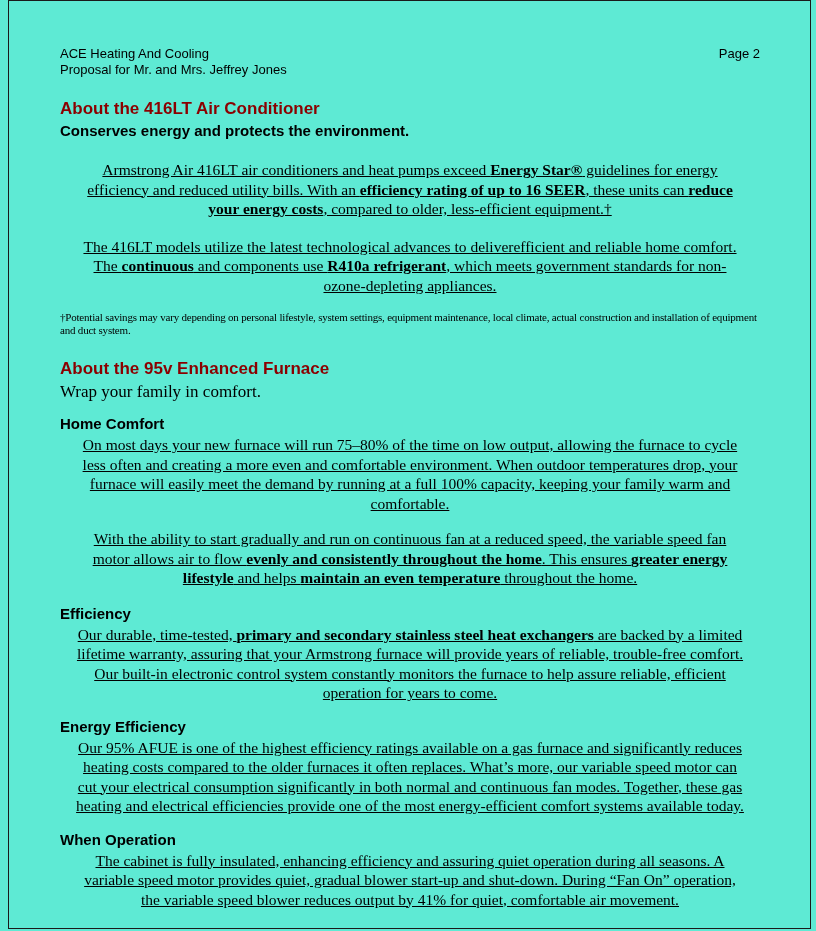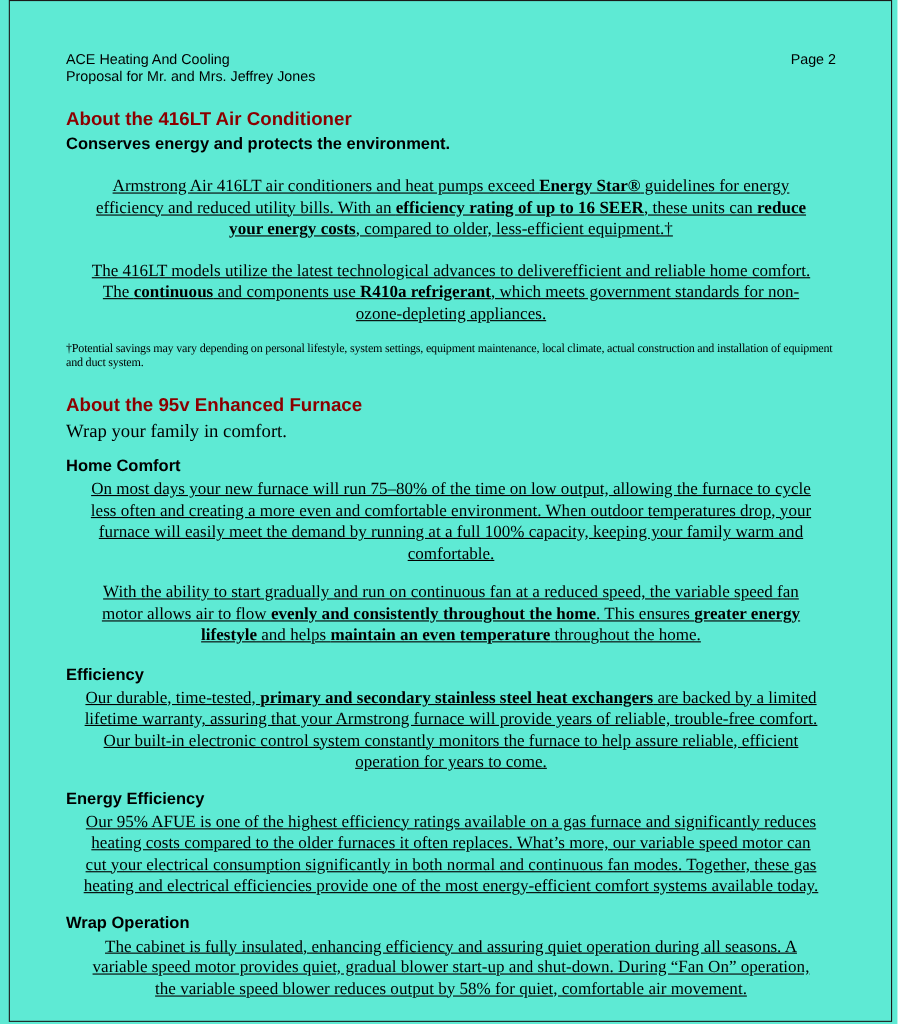--- a/index.html
+++ b/index.html
@@ -121,17 +121,17 @@
     <h3 class="sub-heading mt21">Home Comfort</h3>
     <p class="body mt3">On most days your new furnace will run 75–80% of the time on low output, allowing the furnace to cycle less often and creating a more even and comfortable environment. When outdoor temperatures drop, your furnace will easily meet the demand by running at a full 100% capacity, keeping your family warm and comfortable.</p>
     <p class="body mt16">With the ability to start gradually and run on continuous fan at a reduced speed, the variable speed fan motor allows air to flow <b>evenly and consistently throughout the home</b>. This ensures <b>greater energy lifestyle</b> and helps <b>maintain an even temperature</b> throughout the home.</p>
 
     <h3 class="sub-heading mt18">Efficiency</h3>
     <p class="body mt3">Our durable, time-tested, <b>primary and secondary stainless steel heat exchangers</b> are backed by a limited lifetime warranty, assuring that your Armstrong furnace will provide years of reliable, trouble-free comfort. Our built-in electronic control system constantly monitors the furnace to help assure reliable, efficient operation for years to come.</p>
 
     <h3 class="sub-heading mt16">Energy Efficiency</h3>
     <p class="body mt3">Our 95% AFUE is one of the highest efficiency ratings available on a gas furnace and significantly reduces heating costs compared to the older furnaces it often replaces. What’s more, our variable speed motor can cut your electrical consumption significantly in both normal and continuous fan modes. Together, these gas heating and electrical efficiencies provide one of the most energy-efficient comfort systems available today.</p>
 
-    <h3 class="sub-heading mt11">Wrap Operation</h3>
-    <p class="body mt3">The cabinet is fully insulated, enhancing efficiency and assuring quiet operation during all seasons. A variable speed motor provides quiet, gradual blower start-up and shut-down. During “Fan On” operation, the variable speed blower reduces output by 58% for quiet, comfortable air movement.</p>
+    <h3 class="sub-heading mt11">When Operation</h3>
+    <p class="body mt3">The cabinet is fully insulated, enhancing efficiency and assuring quiet operation during all seasons. A variable speed motor provides quiet, gradual blower start-up and shut-down. During “Fan On” operation, the variable speed blower reduces output by 41% for quiet, comfortable air movement.</p>
 
   </div>
 </div>
 
 </body></html>

